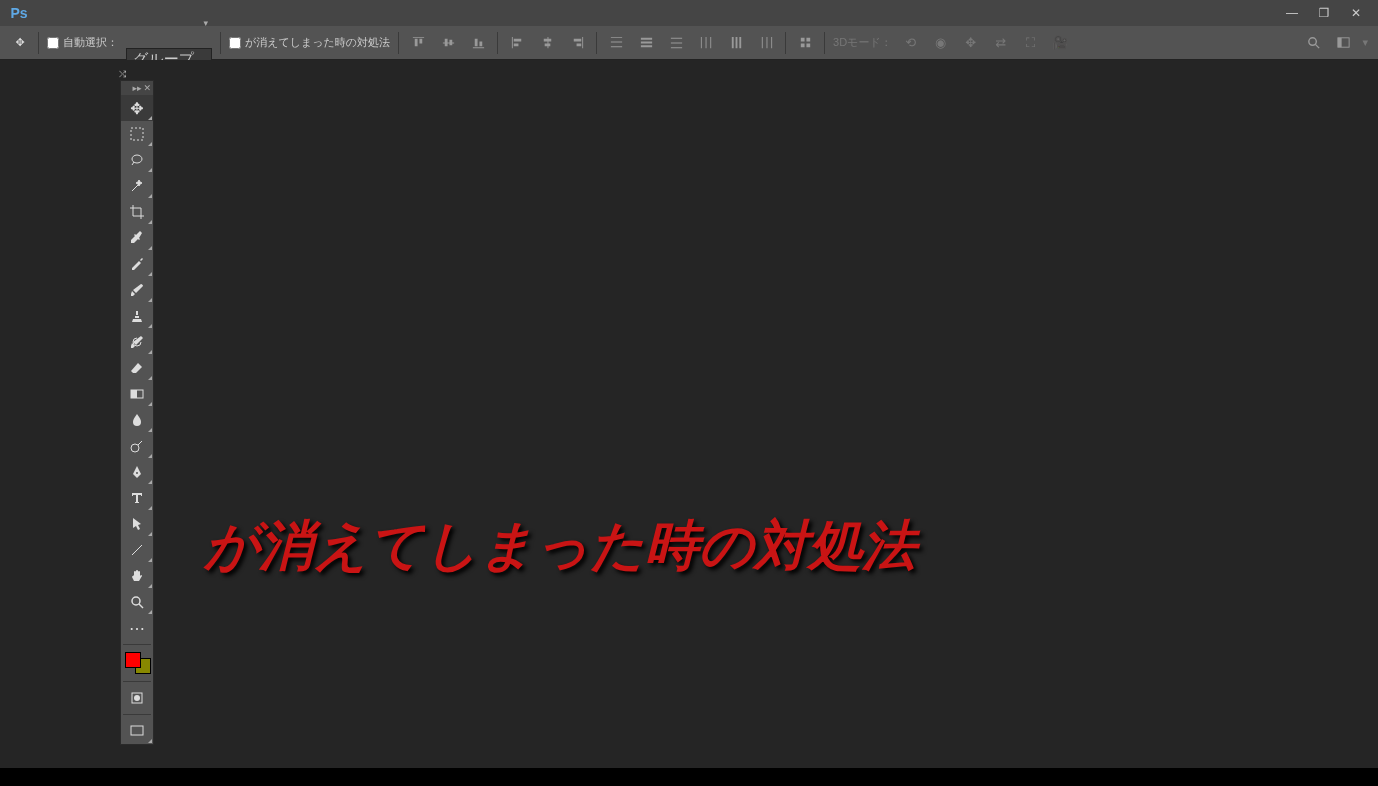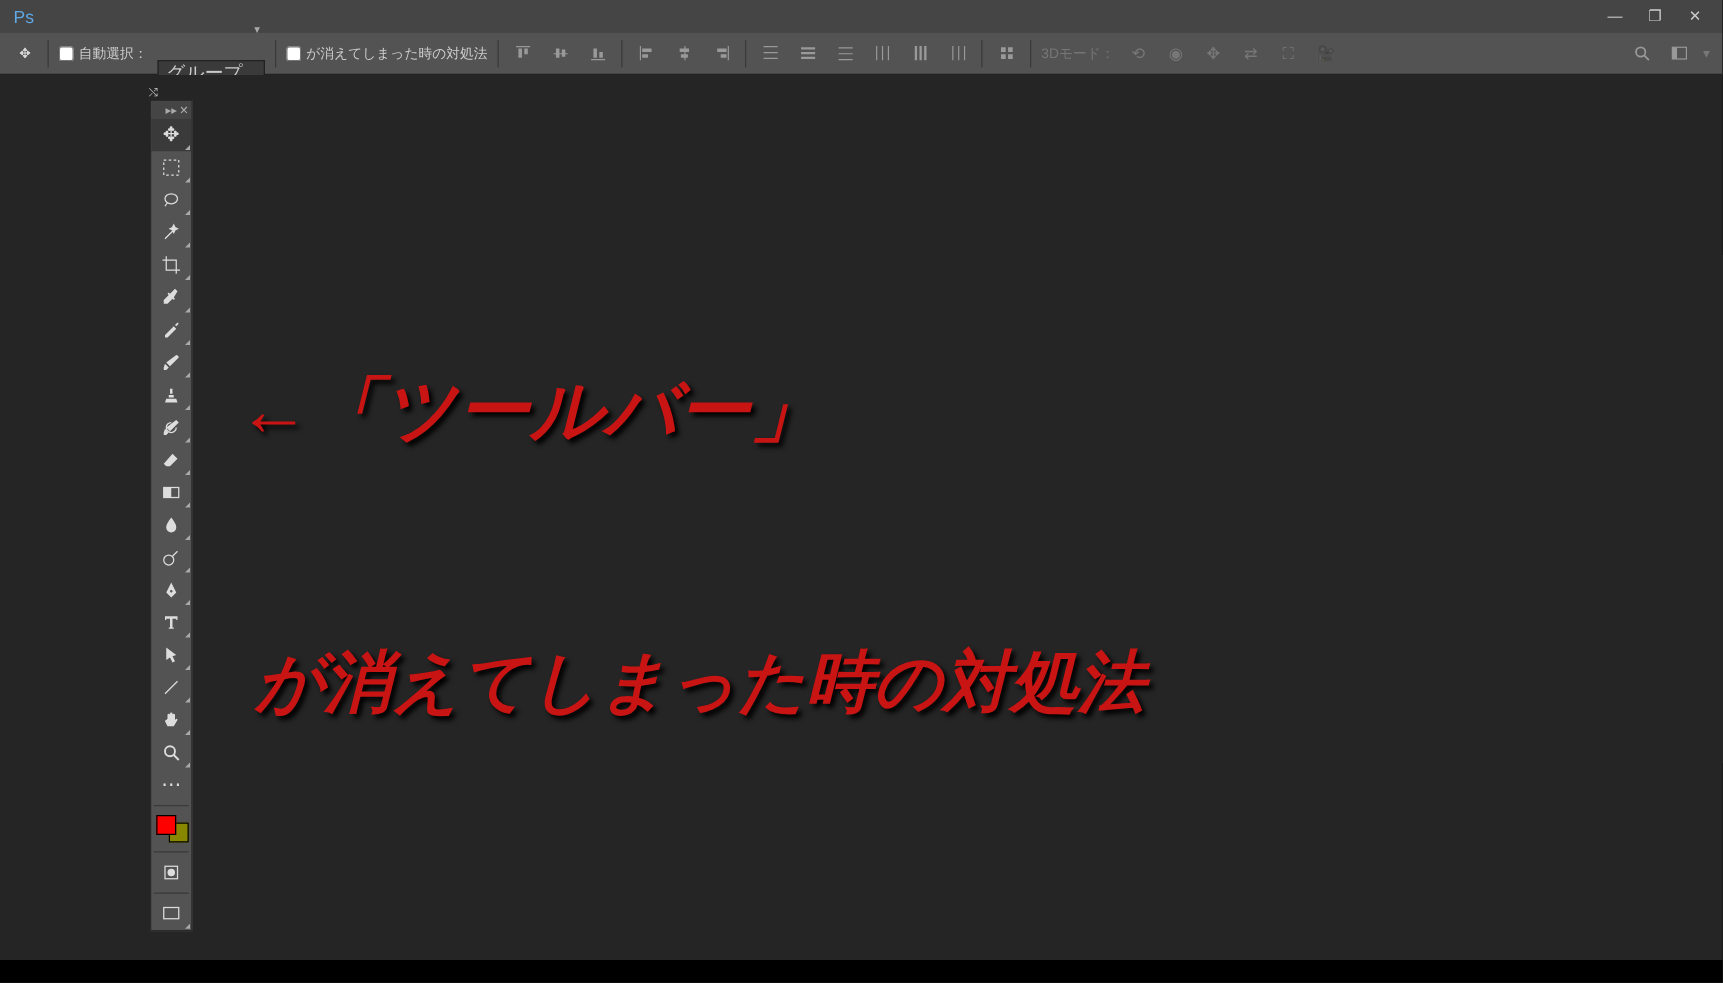--- a/index.html
+++ b/index.html
@@ -1,20 +1,20 @@
 <!DOCTYPE html>
 <html><head>
 <meta charset="utf-8">
 <style>
 * { margin:0; padding:0; box-sizing:border-box; font-family:"Meiryo","Yu Gothic",sans-serif; }
 body { width:1378px; height:786px; background:#000; overflow:hidden; }
 .app { width:1378px; height:768px; background:#323232; display:flex; flex-direction:column; }
 
 .menubar { height:26px; background:#454545; display:flex; align-items:center; padding:0 6px; color:#e6e6e6; font-size:12px; }
-.logo { width:26px; height:26px; display:flex; align-items:center; justify-content:center; font-weight:normal; font-size:14px; color:#5fa9e6; }
+.logo { width:26px; height:26px; display:flex; align-items:center; justify-content:center; font-weight:bold; font-size:14px; color:#5fa9e6; }
 .menus { display:flex; gap:0; }
 .menu-item { padding:0 8px; line-height:26px; cursor:pointer; }
 .winctrl { margin-left:auto; display:flex; }
 .winbtn { width:32px; height:20px; display:flex; align-items:center; justify-content:center; color:#ccc; cursor:pointer; }
 
 .optbar { height:34px; background:#535353; border-bottom:1px solid #222; display:flex; align-items:center; padding:0 10px; color:#ccc; font-size:11px; gap:8px; }
 .tool-ico { width:20px; height:20px; display:flex; align-items:center; justify-content:center; color:#ddd; }
 .chk { display:flex; align-items:center; gap:4px; }
 .chk input { width:12px; height:12px; }
 .sel { background:#3a3a3a; border:1px solid #222; color:#ccc; padding:1px 16px 1px 6px; font-size:15px; appearance:none; position:relative;margin-top:31px; }
@@ -316,18 +316,17 @@
         </div>
       <div class="divrow"></div>
       <div class="tbtn">
           <svg viewBox="0 0 16 16">
             <rect x="2" y="3" width="12" height="9" fill="none" stroke="currentColor"></rect>
           </svg>
           <span class="tri"></span>
         </div>
     </div>
 
-    <div class="annot a1">←「ツールバー」</div>
     <div class="annot a2">が消えてしまった時の対処法</div>
 
   </div>
 </div>
 <div class="taskbar"></div>
 
 </body></html>

